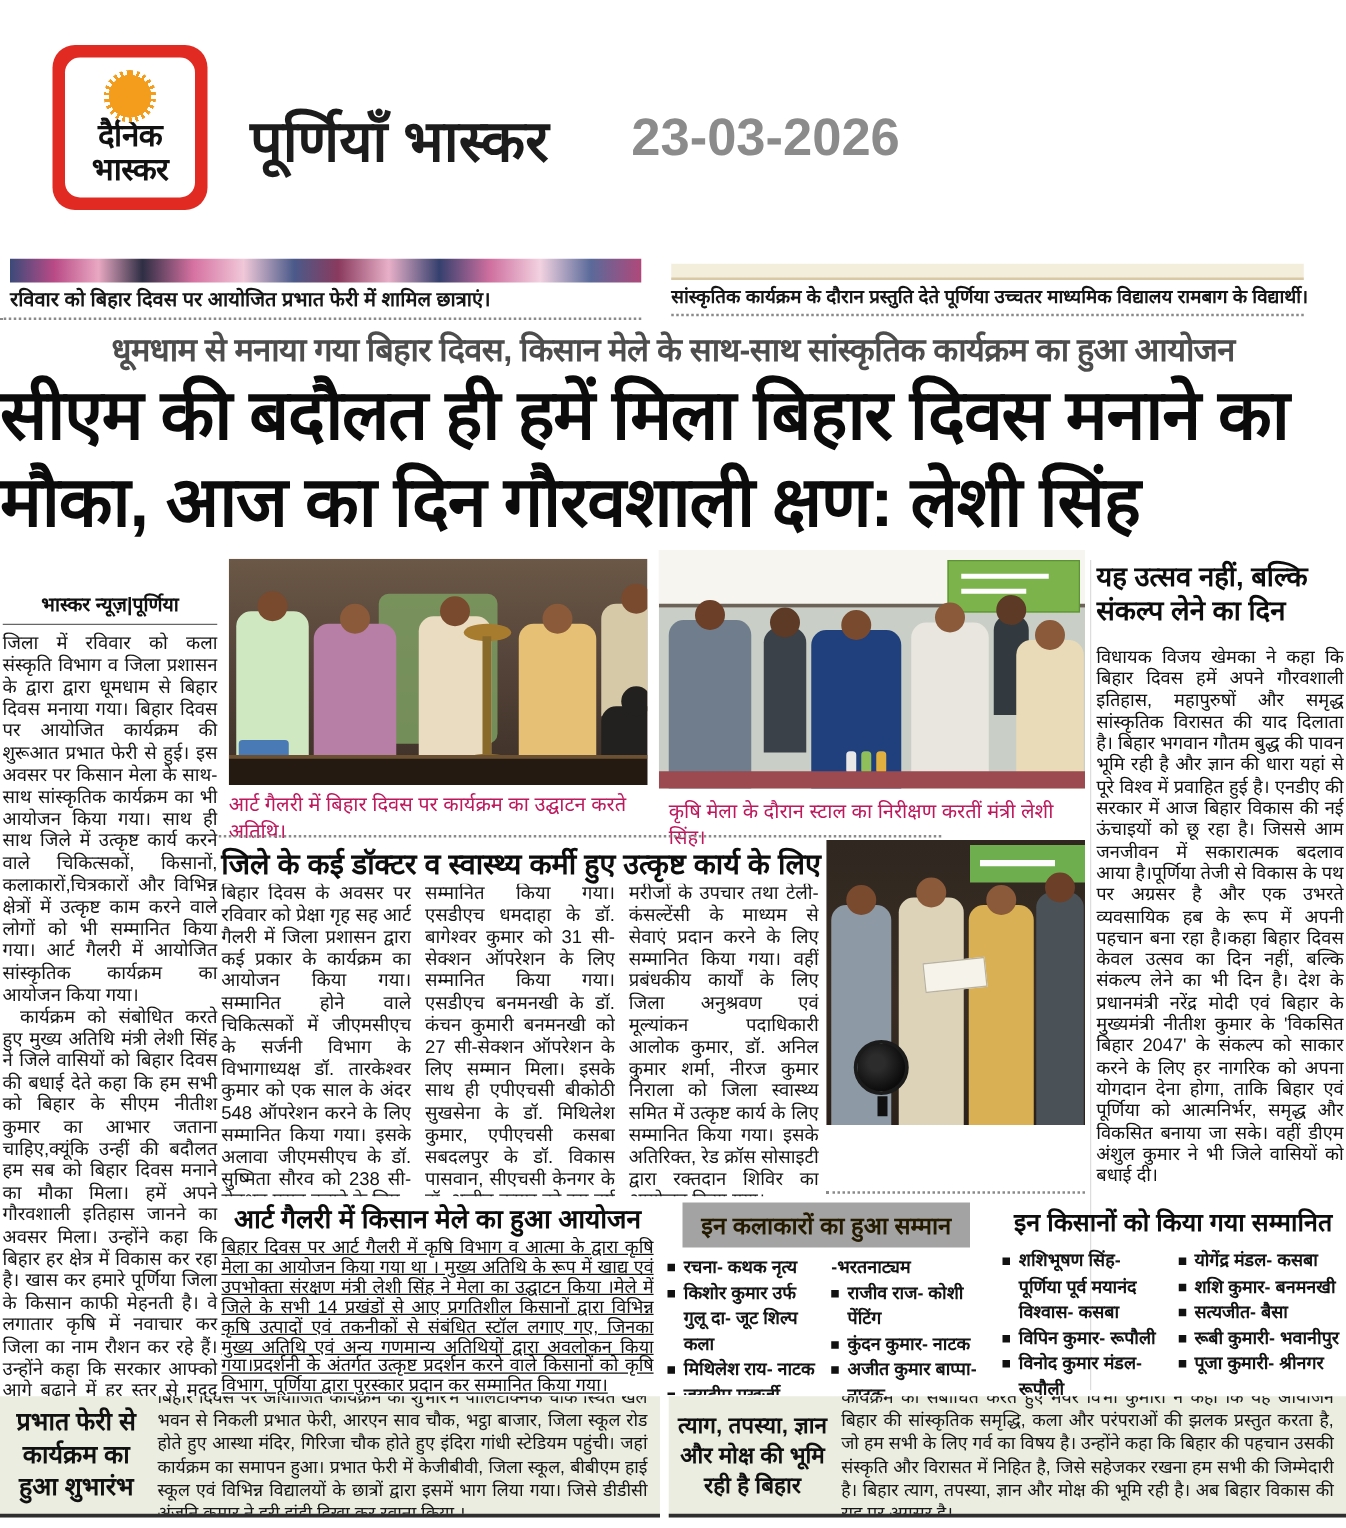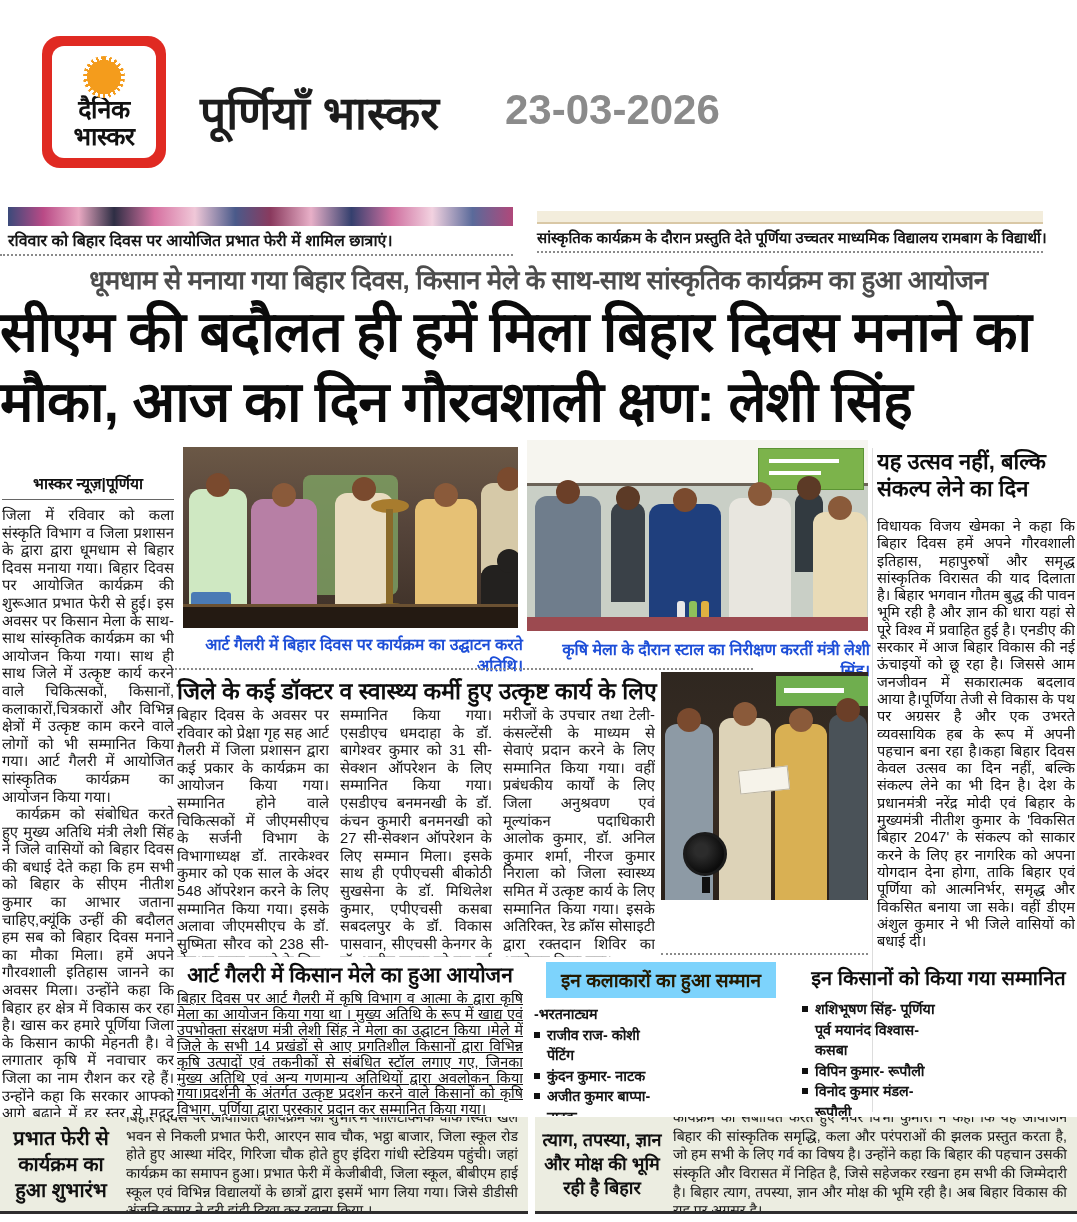--- a/index.html
+++ b/index.html
@@ -42,21 +42,21 @@
   .byline { text-align:center; font-size:15.5px; font-weight:700; padding-bottom:5px; margin-bottom:7px;
             border-bottom:1px solid #666; }
   .indent { text-indent:14px; }
 
   
   figure { position:absolute; overflow:hidden; }
   .ph { position:relative; width:100%; height:100%; overflow:hidden; }
   .pp { position:absolute; border-radius:12px 12px 0 0; display:block; }
   .pp::before { content:""; position:absolute; top:-16px; left:50%; transform:translateX(-50%);
                 width:24px; height:24px; border-radius:50%; background:var(--skin,#7a4a2e); }
-  .figcap { position:absolute; font-size:16px; font-weight:700; color:#1d4ed8; line-height:21px;text-align:right; }
+  .figcap { position:absolute; font-size:16px; font-weight:400; color:#be185d; line-height:21px; }
 
   .photoA { left:183px; top:447px; width:335px; height:181px; }
   .phA { background:linear-gradient(180deg,#6b5846 0%,#55443a 45%,#3c2f26 100%); }
   .pA-green { position:absolute; left:120px; top:28px; width:95px; height:120px; background:#7d9e62; border-radius:8px; opacity:.85; }
   .pA-table { position:absolute; left:0; bottom:0; width:100%; height:24px; background:#241a12; border-top:3px solid #6b5132; }
   .pA-cake { position:absolute; left:8px; bottom:20px; width:40px; height:16px; background:#4a7ab5; border-radius:3px; }
   .lamp-pole { position:absolute; left:203px; top:62px; width:7px; height:100px; background:#8a6a2a; }
   .lamp-top  { position:absolute; left:188px; top:52px; width:38px; height:14px; background:#a87c2e; border-radius:50%; }
   .lamp-base { position:absolute; left:186px; top:156px; width:42px; height:14px; background:#8a6a2a; border-radius:50%; }
 
@@ -89,21 +89,21 @@
 
   
   .kisan { position:absolute; left:177px; top:960px; width:346px; height:156px; overflow:hidden; }
   .kisan h3 { text-align:center; font-size:21px; font-weight:800; margin-bottom:3px; color:#0d0d0d; }
   .kisan p { font-size:14.4px; line-height:15.9px; text-align:justify;text-decoration:underline; }
 
   
   .awbox { position:absolute; top:960px; overflow:hidden; }
   .artists { left:532px; width:258px; height:156px; }
   .farmers { left:800px; width:277px; height:156px; }
-  .ybar { margin:2px 14px 6px; background:#7dd3fc; text-align:center; font-size:19px; font-weight:800;
+  .ybar { margin:2px 14px 6px; background:#a3a3a3; text-align:center; font-size:19px; font-weight:800;
           color:#241a00; padding:5px 0; }
   .fhead { text-align:center; font-size:20px; font-weight:800; margin:4px 0 8px; color:#0d0d0d; }
   .blists { display:flex; gap:8px; padding:0 2px; }
   .blists ul { list-style:none; width:50%; }
   .blists li { position:relative; font-size:14.3px; font-weight:700; line-height:20.5px; padding-left:13px; color:#141414; }
   .blists li::before { content:""; position:absolute; left:0; top:7px; width:6px; height:6px; background:#111; }
   .blists li.cont { padding-left:0; }
   .blists li.cont::before { display:none; }
 
   
@@ -216,36 +216,49 @@
 
   <section class="kisan">
     <h3>आर्ट गैलरी में किसान मेले का हुआ आयोजन</h3>
     <p>बिहार दिवस पर आर्ट गैलरी में कृषि विभाग व आत्मा के द्वारा कृषि मेला का आयोजन किया गया था । मुख्य अतिथि के रूप में खाद्य एवं उपभोक्ता संरक्षण मंत्री लेशी सिंह ने मेला का उद्घाटन किया ।मेले में जिले के सभी 14 प्रखंडों से आए प्रगतिशील किसानों द्वारा विभिन्न कृषि उत्पादों एवं तकनीकों से संबंधित स्टॉल लगाए गए, जिनका मुख्य अतिथि एवं अन्य गणमान्य अतिथियों द्वारा अवलोकन किया गया।प्रदर्शनी के अंतर्गत उत्कृष्ट प्रदर्शन करने वाले किसानों को कृषि विभाग, पूर्णिया द्वारा पुरस्कार प्रदान कर सम्मानित किया गया।</p>
   </section>
 
   <section class="awbox artists">
     <div class="ybar">इन कलाकारों का हुआ सम्मान</div>
     <div class="blists">
       <ul>
+        <li>रचना- कथक नृत्य</li>
+        <li>किशोर कुमार उर्फ गुलू दा- जूट शिल्प कला</li>
+        <li>मिथिलेश राय- नाटक</li>
+        <li>जयदीप मुखर्जी</li>
+      </ul>
+      <ul>
         <li class="cont">-भरतनाट्यम</li>
         <li>राजीव राज- कोशी पेंटिंग</li>
         <li>कुंदन कुमार- नाटक</li>
         <li>अजीत कुमार बाप्पा- नाटक</li>
       </ul>
     </div>
   </section>
 
   <section class="awbox farmers">
     <h3 class="fhead">इन किसानों को किया गया सम्मानित</h3>
     <div class="blists">
       <ul>
         <li>शशिभूषण सिंह- पूर्णिया पूर्व मयानंद विश्वास- कसबा</li>
         <li>विपिन कुमार- रूपौली</li>
         <li>विनोद कुमार मंडल- रूपौली</li>
       </ul>
+      <ul>
+        <li>योगेंद्र मंडल- कसबा</li>
+        <li>शशि कुमार- बनमनखी</li>
+        <li>सत्यजीत- बैसा</li>
+        <li>रूबी कुमारी- भवानीपुर</li>
+        <li>पूजा कुमारी- श्रीनगर</li>
+      </ul>
     </div>
   </section>
 
   <section class="bbox bbox-l">
     <div class="bhead">प्रभात फेरी से कार्यक्रम का हुआ शुभारंभ</div>
     <p>बिहार दिवस पर आयोजित कार्यक्रम का शुभारंभ पॉलिटेक्निक चौक स्थित खेल भवन से निकली प्रभात फेरी, आरएन साव चौक, भट्ठा बाजार, जिला स्कूल रोड होते हुए आस्था मंदिर, गिरिजा चौक होते हुए इंदिरा गांधी स्टेडियम पहुंची। जहां कार्यक्रम का समापन हुआ। प्रभात फेरी में केजीबीवी, जिला स्कूल, बीबीएम हाई स्कूल एवं विभिन्न विद्यालयों के छात्रों द्वारा इसमें भाग लिया गया। जिसे डीडीसी अंजनि कुमार ने हरी झंडी दिखा कर रवाना किया ।</p>
   </section>
   <section class="bbox bbox-r">
     <div class="bhead">त्याग, तपस्या, ज्ञान और मोक्ष की भूमि रही है बिहार</div>
     <p>कार्यक्रम को संबोधित करते हुए मेयर विभा कुमारी ने कहा कि यह आयोजन बिहार की सांस्कृतिक समृद्धि, कला और परंपराओं की झलक प्रस्तुत करता है, जो हम सभी के लिए गर्व का विषय है। उन्होंने कहा कि बिहार की पहचान उसकी संस्कृति और विरासत में निहित है, जिसे सहेजकर रखना हम सभी की जिम्मेदारी है। बिहार त्याग, तपस्या, ज्ञान और मोक्ष की भूमि रही है। अब बिहार विकास की राह पर अग्रसर है।</p>

